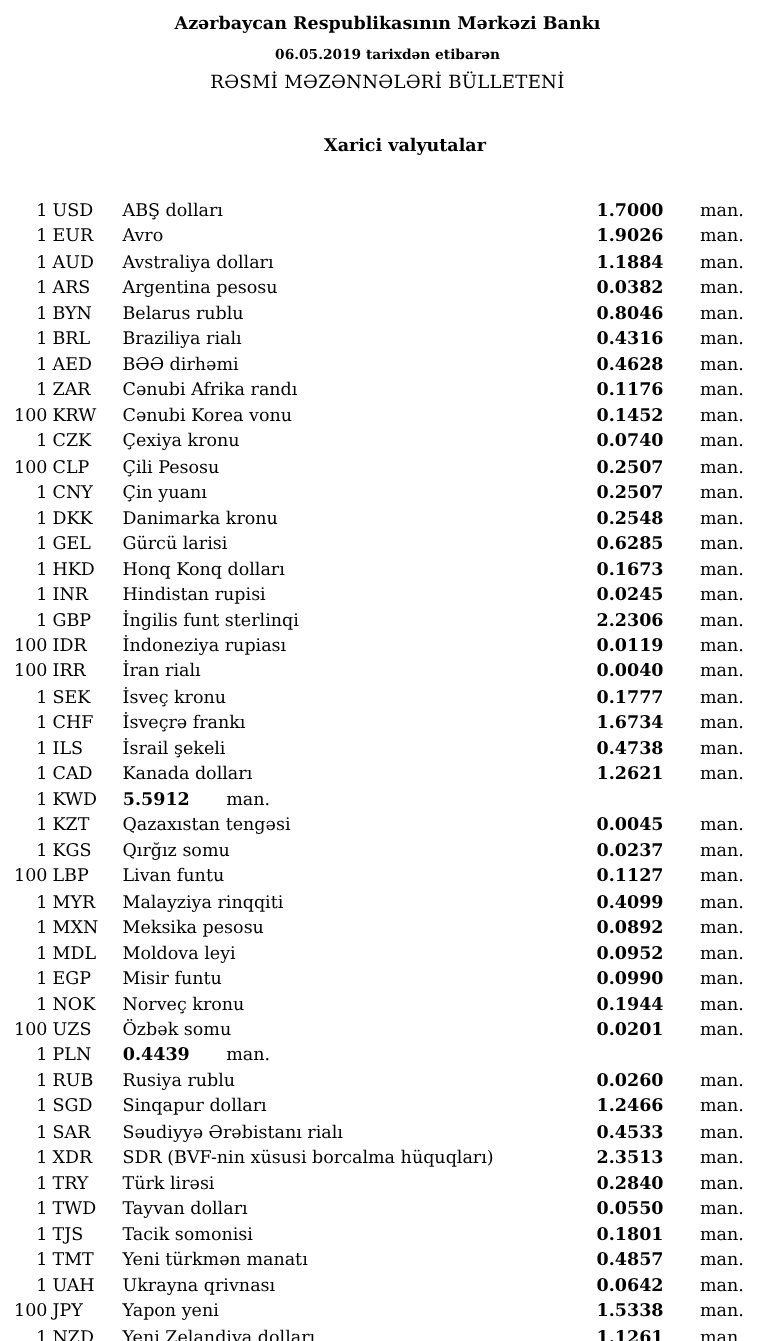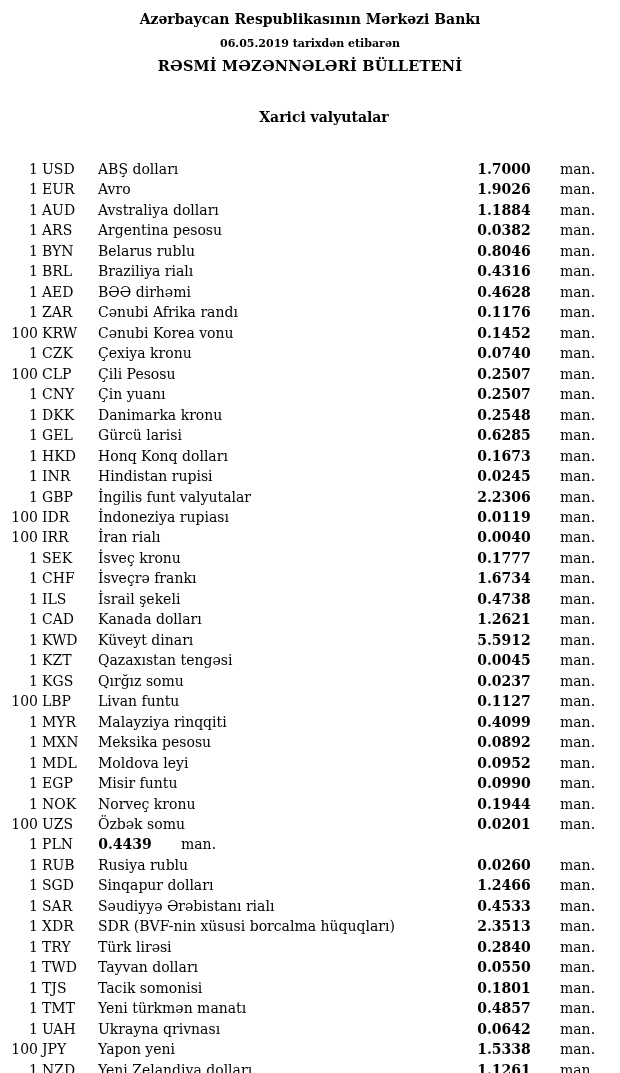--- a/index.html
+++ b/index.html
@@ -33,21 +33,21 @@
   .doc-subject-line {
     margin-top: 3px;
     font-size: 13.5px;
     line-height: 20px;
     font-weight: bold;
   }
   .doc-bulletin-line {
     margin-top: 2px;
     font-size: 14.5px;
     line-height: 20px;
-    font-weight: bold;
+    font-weight: normal;
     letter-spacing: 0.2px;
   }
   .section-title {
     margin-top: 31px;
     text-align: center;
     font-size: 14px;
     line-height: 20px;
     font-weight: bold;
     padding-left: 28px;
   }
@@ -231,21 +231,21 @@
       <span class="cell-qty">1</span>
       <span class="cell-code">INR</span>
       <span class="cell-name">Hindistan rupisi</span>
       <span class="cell-rate">0.0245</span>
       <span class="cell-unit">man.</span>
     </div>
 
     <div class="rate-row">
       <span class="cell-qty">1</span>
       <span class="cell-code">GBP</span>
-      <span class="cell-name">İngilis funt valyutalar</span>
+      <span class="cell-name">İngilis funt sterlinqi</span>
       <span class="cell-rate">2.2306</span>
       <span class="cell-unit">man.</span>
     </div>
 
     <div class="rate-row">
       <span class="cell-qty">100</span>
       <span class="cell-code">IDR</span>
       <span class="cell-name">İndoneziya rupiası</span>
       <span class="cell-rate">0.0119</span>
       <span class="cell-unit">man.</span>
@@ -287,21 +287,20 @@
       <span class="cell-qty">1</span>
       <span class="cell-code">CAD</span>
       <span class="cell-name">Kanada dolları</span>
       <span class="cell-rate">1.2621</span>
       <span class="cell-unit">man.</span>
     </div>
 
     <div class="rate-row">
       <span class="cell-qty">1</span>
       <span class="cell-code">KWD</span>
-      <span class="cell-name">Küveyt dinarı</span>
       <span class="cell-rate">5.5912</span>
       <span class="cell-unit">man.</span>
     </div>
 
     <div class="rate-row">
       <span class="cell-qty">1</span>
       <span class="cell-code">KZT</span>
       <span class="cell-name">Qazaxıstan tengəsi</span>
       <span class="cell-rate">0.0045</span>
       <span class="cell-unit">man.</span>

